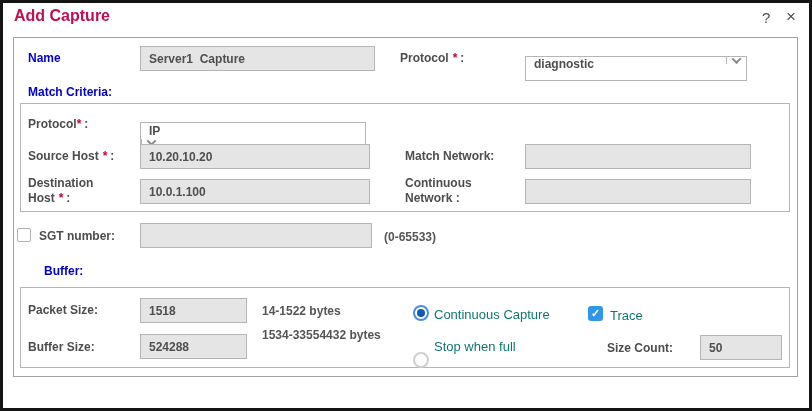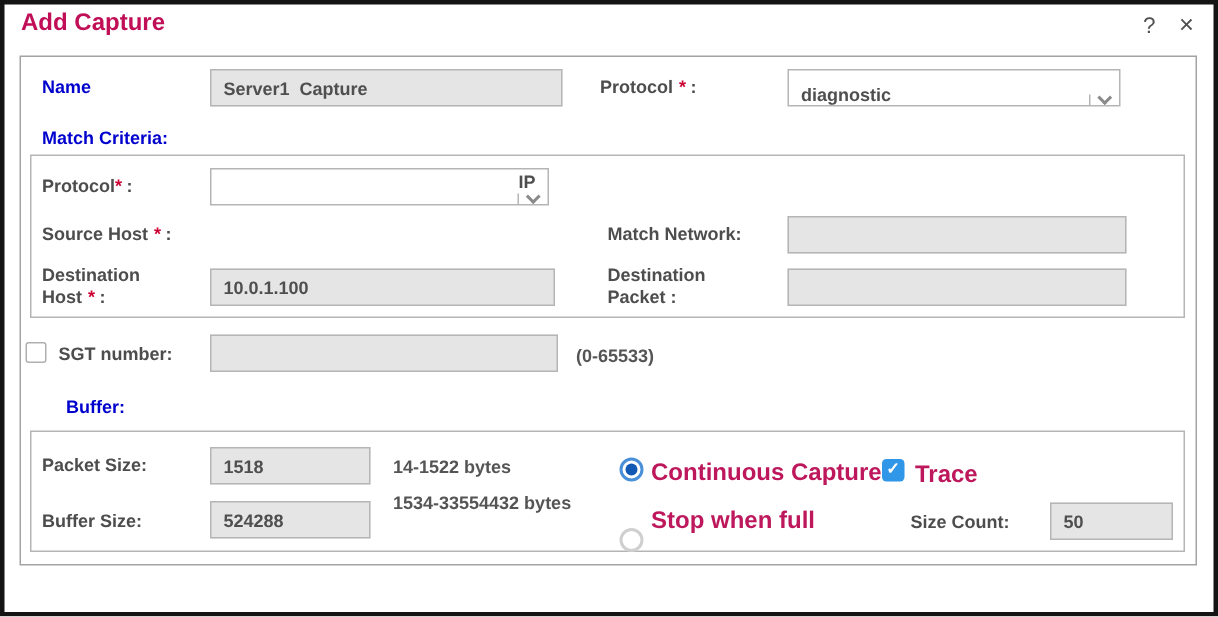--- a/index.html
+++ b/index.html
@@ -21,21 +21,21 @@
   .req { color:#cc0033; font-weight:bold; }
   .req.spaced { margin:0 3px 0 4px; }
   .req.tight { margin:0 3px 0 0; }
   .hint { font-size:12px; font-weight:bold; color:#555; line-height:16px; }
   input.tb {
     border:1px solid #b5b5b5; height:25px; padding:0 8px;
     font-family:"Liberation Sans", sans-serif; font-size:12px; font-weight:bold; color:#4f4f4f;
     background:#e5e5e5; outline:none; width:100%;
   }
   .select {
-    display:flex; align-items:flex-end; border:1px solid #b5b5b5; height:25px; background:#fff; cursor:default;
+    display:flex; align-items:flex-start; border:1px solid #b5b5b5; height:25px; background:#fff; cursor:default;margin-top:10px;
   }
   .select .val { flex:1; display:flex; align-items:center; padding:0 8px;
     font-size:12px; font-weight:bold; color:#4f4f4f; }
   .select .dd {
     width:20px; border-left:1px solid #b5b5b5; display:flex; align-items:center; justify-content:center;
   }
   .chev {
     width:7px; height:7px; border-right:2px solid #8a8a8a; border-bottom:2px solid #8a8a8a;
     transform:rotate(45deg) translate(-1px,-1px);
   }
@@ -46,21 +46,21 @@
     width:15px; height:15px; border:none; background:#2f96e8; border-radius:3px;
     display:flex; align-items:center; justify-content:center;
     color:#fff; font-size:11px; font-weight:bold; line-height:1;
   }
   .radio { width:16px; height:16px; border-radius:50%; position:relative; cursor:pointer; }
   .radio.off { border:2px solid #cfcfcf; background:#fff; }
   .radio.on { border:2px solid #4a90d9; background:#fff; }
   .radio.on::after {
     content:""; position:absolute; inset:2px; border-radius:50%; background:#1259b5;
   }
-  .rlbl { font-size:16px; font-weight:bold; color:#be185d; }
+  .rlbl { font-size:13px; font-weight:normal; color:#0f766e; }
 </style>
 </head>
 <body>
 
 <div class="frame">
   <div class="frame-border"></div>
 
   <div class="abs dlg-title" style="left:14px; top:7px;">Add Capture</div>
   <div class="abs win-icon" style="left:762px; top:10px;">?</div>
   <div class="abs win-icon" style="left:786px; top:8px; font-size:17px;">×</div>
@@ -86,30 +86,33 @@
 
   <div class="abs lbl" style="left:28px; top:117px;"><span>Protocol</span><span class="req tight">*</span><span>:</span></div>
   <div class="abs select" style="left:140px; top:112px; width:226px;flex-direction:column;">
     <span class="val">IP</span>
     <span class="dd">
         <span class="chev"></span>
       </span>
   </div>
 
   <div class="abs lbl" style="left:28px; top:149px;"><span>Source Host</span><span class="req spaced">*</span><span>:</span></div>
+  <div class="abs" style="left:140px; top:144px; width:230px;">
+    <input class="tb" type="text" value="10.20.10.20" style="">
+  </div>
   <div class="abs lbl" style="left:405px; top:149px;">Match Network:</div>
   <div class="abs" style="left:525px; top:144px; width:226px;">
     <input class="tb" type="text" value="" style="">
   </div>
 
   <div class="abs lbl" style="left:28px; top:176px; width:92px;"><span>Destination Host</span><span class="req spaced">*</span><span>:</span></div>
   <div class="abs" style="left:140px; top:179px; width:230px;">
     <input class="tb" type="text" value="10.0.1.100" style="">
   </div>
-  <div class="abs lbl" style="left:405px; top:176px; width:92px;">Destination Packet :</div>
+  <div class="abs lbl" style="left:405px; top:176px; width:92px;">Continuous Network :</div>
   <div class="abs" style="left:525px; top:179px; width:226px;">
     <input class="tb" type="text" value="" style="">
   </div>
 
   <div class="abs cb" style="left:17px; top:228px;"></div>
   <div class="abs lbl" style="left:39px; top:229px;">SGT number:</div>
   <div class="abs" style="left:140px; top:223px; width:232px;">
     <input class="tb" type="text" value="" style="">
   </div>
   <div class="abs hint" style="left:384px; top:229px;">(0-65533)</div>

